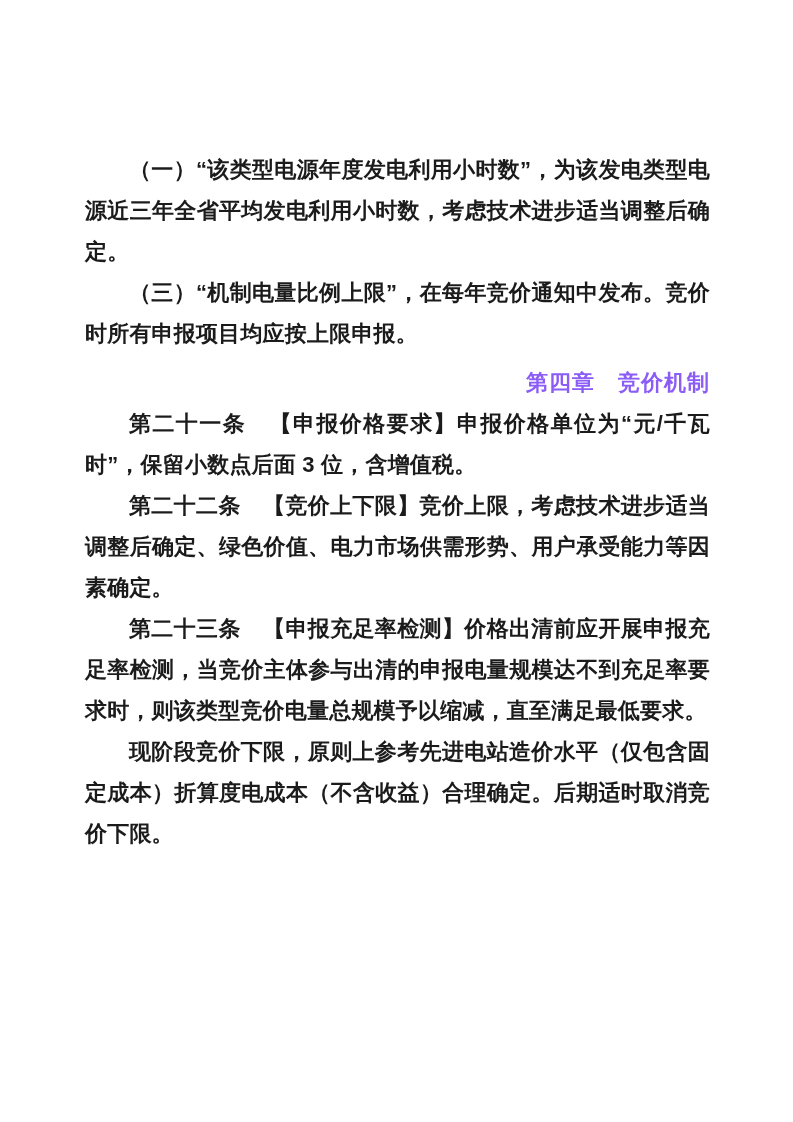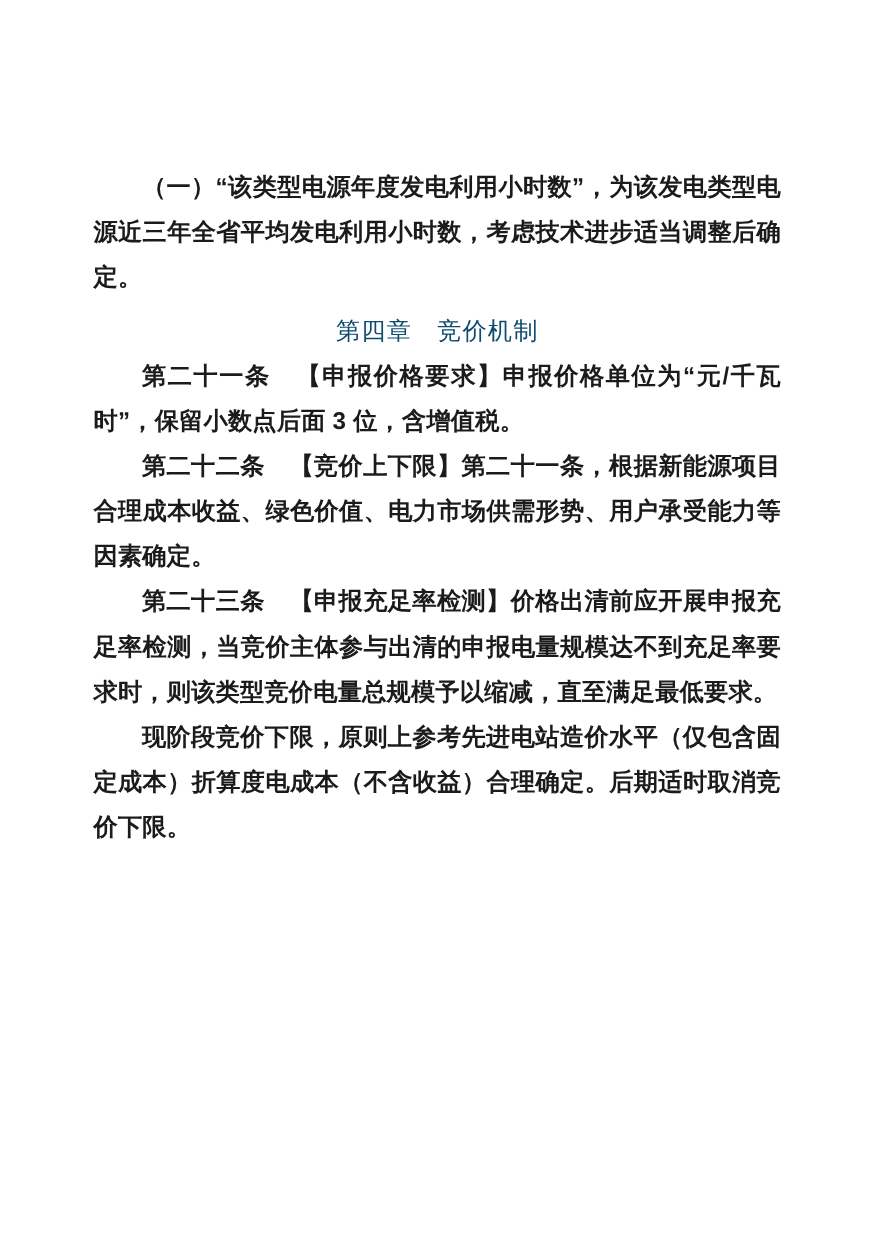--- a/index.html
+++ b/index.html
@@ -27,34 +27,35 @@
     font-size: 22px;
     line-height: 41px;
     color: #1b1b1b;
     text-align: justify;
     text-indent: 2em;
     letter-spacing: 0.2px;
   }
   .heading {
     margin: 8px 0 0 0;
     font-family: "Liberation Serif", "DejaVu Serif", serif;
-    font-weight: 400;
+    font-weight: 700;
     font-size: 22px;
     line-height: 41px;
-    color: #0c4a6e;
-    text-align: center;
+    color: #8b5cf6;
+    text-align: right;
     text-indent: 0;
     letter-spacing: 1px;
   }
 </style>
 </head>
 <body>
 
 <div class="page">
   <div class="content" id="doc-content">
       <p class="para">（一）“该类型电源年度发电利用小时数”，为该发电类型电源近三年全省平均发电利用小时数，考虑技术进步适当调整后确定。</p>
+      <p class="para">（三）“机制电量比例上限”，在每年竞价通知中发布。竞价时所有申报项目均应按上限申报。</p>
       <p class="heading">第四章　竞价机制</p>
       <p class="para">第二十一条　【申报价格要求】申报价格单位为“元/千瓦时”，保留小数点后面 3 位，含增值税。</p>
-      <p class="para">第二十二条　【竞价上下限】第二十一条，根据新能源项目合理成本收益、绿色价值、电力市场供需形势、用户承受能力等因素确定。</p>
+      <p class="para">第二十二条　【竞价上下限】竞价上限，考虑技术进步适当调整后确定、绿色价值、电力市场供需形势、用户承受能力等因素确定。</p>
       <p class="para">第二十三条　【申报充足率检测】价格出清前应开展申报充足率检测，当竞价主体参与出清的申报电量规模达不到充足率要求时，则该类型竞价电量总规模予以缩减，直至满足最低要求。</p>
       <p class="para">现阶段竞价下限，原则上参考先进电站造价水平（仅包含固定成本）折算度电成本（不含收益）合理确定。后期适时取消竞价下限。</p>
     </div>
 </div>
 
 </body></html>

